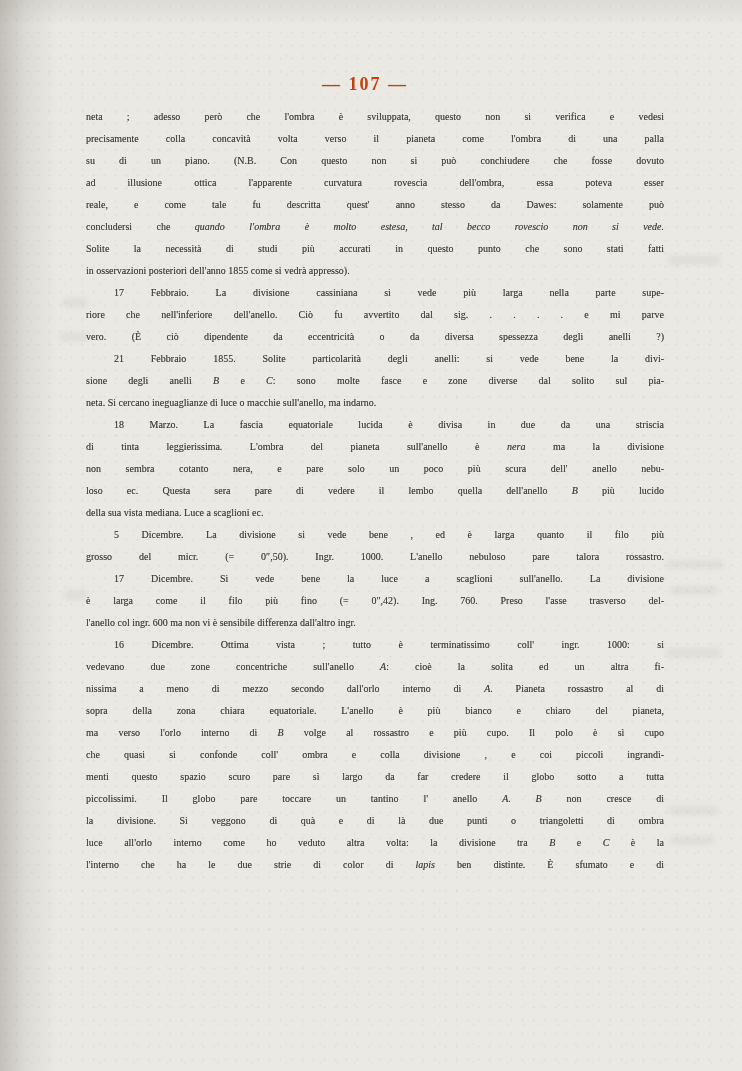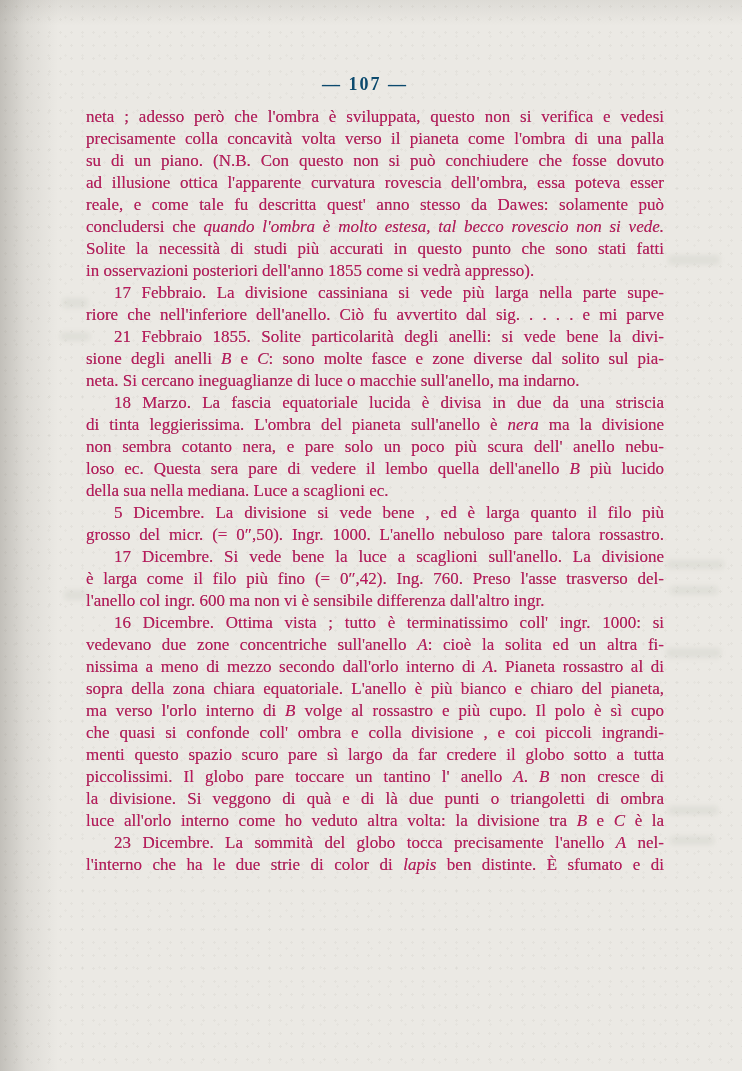--- a/index.html
+++ b/index.html
@@ -50,30 +50,30 @@
   }
   .page-number {
     position: absolute;
     top: 74px;
     left: 0;
     right: 12px;
     text-align: center;
     font-size: 18px;
     font-weight: bold;
     letter-spacing: 2px;
-    color: #0c4a6e;
+    color: #c2410c;
   }
   .text-block {
     position: absolute;
     left: 86px;
     top: 106px;
     width: 578px;
-    font-size: 17px;
+    font-size: 10px;
     line-height: 22px;
-    color: #be185d;
+    color: #404040;
     text-shadow: 0 0 0.4px rgba(57, 55, 48, 0.55);
   }
   .line {
     height: 22px;
     overflow: hidden;
     text-align: justify;
     text-align-last: justify;
     white-space: normal;
   }
   .line.last {
@@ -110,38 +110,38 @@
     <div class="line"><span>neta ; adesso però che l'ombra è sviluppata, questo non si verifica e vedesi</span></div>
     <div class="line"><span>precisamente colla concavità volta verso il pianeta come l'ombra di una palla</span></div>
     <div class="line"><span>su di un piano. (N.B. Con questo non si può conchiudere che fosse dovuto</span></div>
     <div class="line"><span>ad illusione ottica l'apparente curvatura rovescia dell'ombra, essa poteva esser</span></div>
     <div class="line"><span>reale, e come tale fu descritta quest' anno stesso da Dawes: solamente può</span></div>
     <div class="line"><span>concludersi che </span><em>quando l'ombra è molto estesa, tal becco rovescio non si vede.</em></div>
     <div class="line"><span>Solite la necessità di studi più accurati in questo punto che sono stati fatti</span></div>
     <div class="line last"><span>in osservazioni posteriori dell'anno 1855 come si vedrà appresso).</span></div>
     <div class="line indent"><span>17 Febbraio. La divisione cassiniana si vede più larga nella parte supe-</span></div>
     <div class="line"><span>riore che nell'inferiore dell'anello. Ciò fu avvertito dal sig. . . . . e mi parve</span></div>
+    <div class="line"><span>vero. (È ciò dipendente da eccentricità o da diversa spessezza degli anelli ?)</span></div>
     <div class="line indent"><span>21 Febbraio 1855. Solite particolarità degli anelli: si vede bene la divi-</span></div>
     <div class="line"><span>sione degli anelli </span><em>B</em><span> e </span><em>C</em><span>: sono molte fasce e zone diverse dal solito sul pia-</span></div>
     <div class="line last"><span>neta. Si cercano ineguaglianze di luce o macchie sull'anello, ma indarno.</span></div>
     <div class="line indent"><span>18 Marzo. La fascia equatoriale lucida è divisa in due da una striscia</span></div>
     <div class="line"><span>di tinta leggierissima. L'ombra del pianeta sull'anello è </span><em>nera</em><span> ma la divisione</span></div>
     <div class="line"><span>non sembra cotanto nera, e pare solo un poco più scura dell' anello nebu-</span></div>
     <div class="line"><span>loso ec. Questa sera pare di vedere il lembo quella dell'anello </span><em>B</em><span> più lucido</span></div>
-    <div class="line last"><span>della sua nella mediana. Luce a scaglioni ec.</span></div>
+    <div class="line last"><span>della sua vista mediana. Luce a scaglioni ec.</span></div>
     <div class="line indent"><span>5 Dicembre. La divisione si vede bene , ed è larga quanto il filo più</span></div>
     <div class="line"><span>grosso del micr. (= 0″,50). Ingr. 1000. L'anello nebuloso pare talora rossastro.</span></div>
     <div class="line indent"><span>17 Dicembre. Si vede bene la luce a scaglioni sull'anello. La divisione</span></div>
     <div class="line"><span>è larga come il filo più fino (= 0″,42). Ing. 760. Preso l'asse trasverso del-</span></div>
     <div class="line last"><span>l'anello col ingr. 600 ma non vi è sensibile differenza dall'altro ingr.</span></div>
     <div class="line indent"><span>16 Dicembre. Ottima vista ; tutto è terminatissimo coll' ingr. 1000: si</span></div>
     <div class="line"><span>vedevano due zone concentriche sull'anello </span><em>A</em><span>: cioè la solita ed un altra fi-</span></div>
     <div class="line"><span>nissima a meno di mezzo secondo dall'orlo interno di </span><em>A</em><span>. Pianeta rossastro al di</span></div>
     <div class="line"><span>sopra della zona chiara equatoriale. L'anello è più bianco e chiaro del pianeta,</span></div>
     <div class="line"><span>ma verso l'orlo interno di </span><em>B</em><span> volge al rossastro e più cupo. Il polo è sì cupo</span></div>
     <div class="line"><span>che quasi si confonde coll' ombra e colla divisione , e coi piccoli ingrandi-</span></div>
     <div class="line"><span>menti questo spazio scuro pare sì largo da far credere il globo sotto a tutta</span></div>
     <div class="line"><span>piccolissimi. Il globo pare toccare un tantino l' anello </span><em>A</em><span>. </span><em>B</em><span> non cresce di</span></div>
     <div class="line"><span>la divisione. Si veggono di quà e di là due punti o triangoletti di ombra</span></div>
     <div class="line"><span>luce all'orlo interno come ho veduto altra volta: la divisione tra </span><em>B</em><span> e </span><em>C</em><span> è la</span></div>
-    <div class="line indent"><span>23 Dicembre. La sommità del globo tocca precisamente l'anello </span><em>A</em><span> nel-</span></div>
     <div class="line"><span>l'interno che ha le due strie di color di </span><em>lapis</em><span> ben distinte. È sfumato e di</span></div>
   </div>
 
 </body></html>

